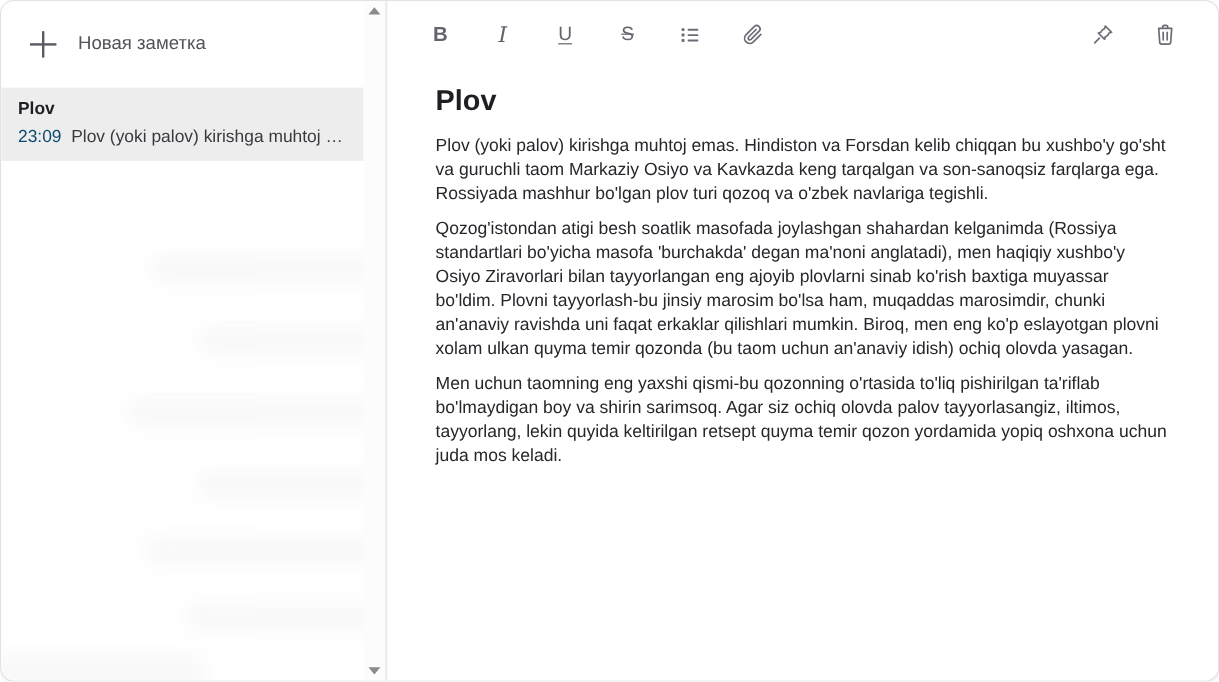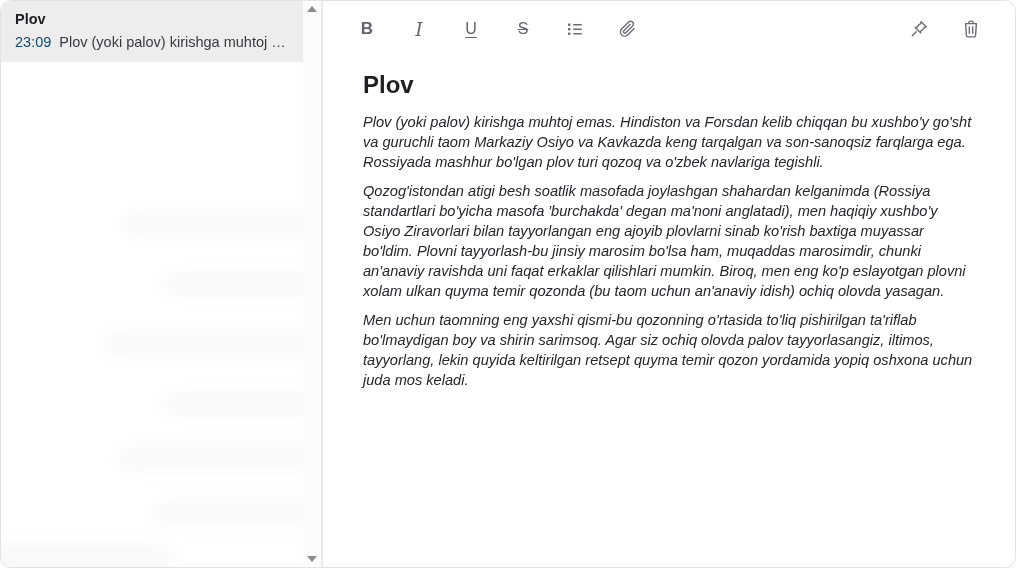--- a/index.html
+++ b/index.html
@@ -121,30 +121,33 @@
     max-width: 700px;
   }
   .note-title {
     font-size: 24px; font-weight: bold; color: #1f1f23;
     margin-bottom: 13px;
   }
   .note-body p {
     font-size: 14.6px; line-height: 20px; color: #26262b;
     margin-bottom: 9px;
     max-width: 616px;
-    font-style: italic;
   }
 </style>
 </head>
 <body>
 
 <div class="window">
 
   <aside class="sidebar">
     <div class="sidebar-inner">
+      <div class="new-note">
+        <span class="plus-icon"></span>
+        <span class="new-note-label">Новая заметка</span>
+      </div>
 
       <div class="note-list">
         <div class="note-item">
           <div class="note-item-title">Plov</div>
           <div class="note-item-sub">
             <span class="note-item-time">23:09</span>
             <span class="note-item-preview">Plov (yoki palov) kirishga muhtoj em...</span>
           </div>
         </div>
       </div>

